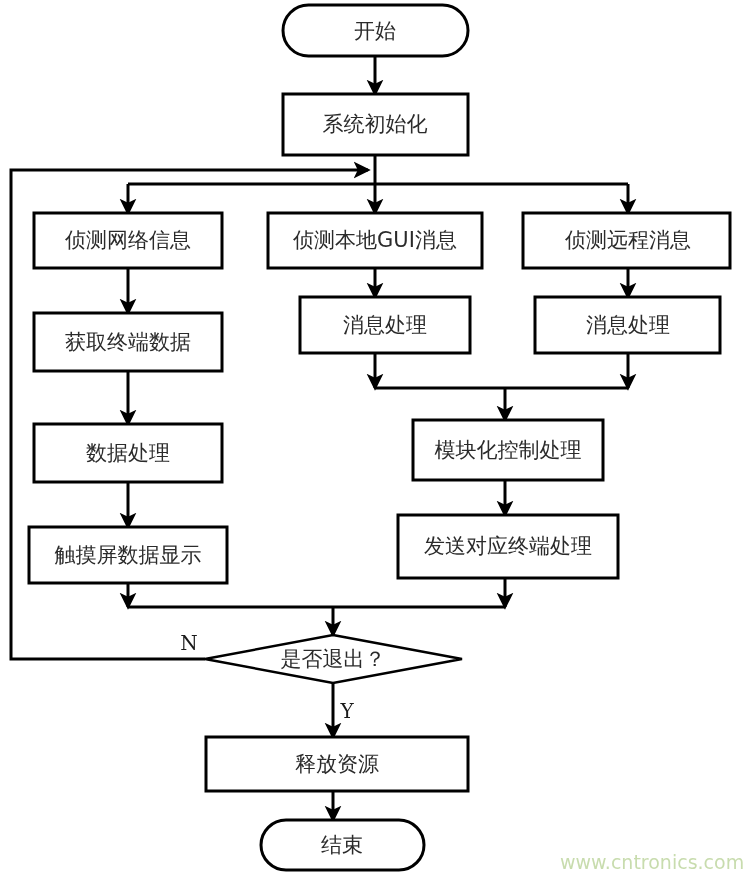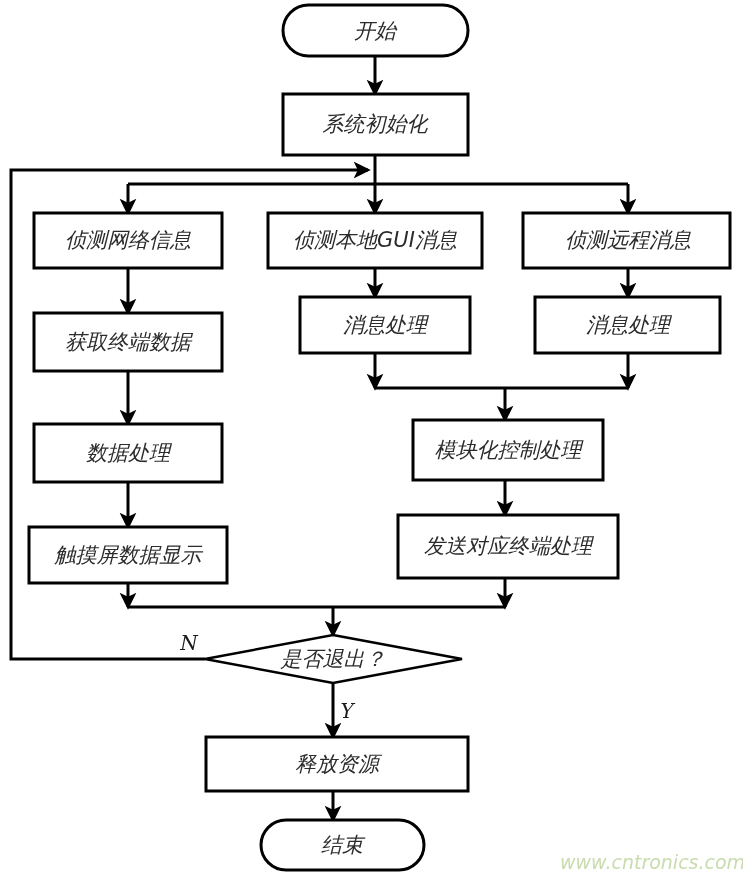--- a/index.html
+++ b/index.html
@@ -9,21 +9,20 @@
   }
   body {
     font-family: "DejaVu Sans", "Liberation Sans", sans-serif;
   }
   #canvas {
     position: relative;
     width: 743px;
     height: 880px;
     background: #ffffff;
     overflow: hidden;
-    font-style: italic;
   }
   #flow-svg {
     position: absolute;
     left: 0;
     top: 0;
     width: 743px;
     height: 880px;
   }
   .node-label {
     font-family: "DejaVu Sans", "Liberation Sans", sans-serif;

